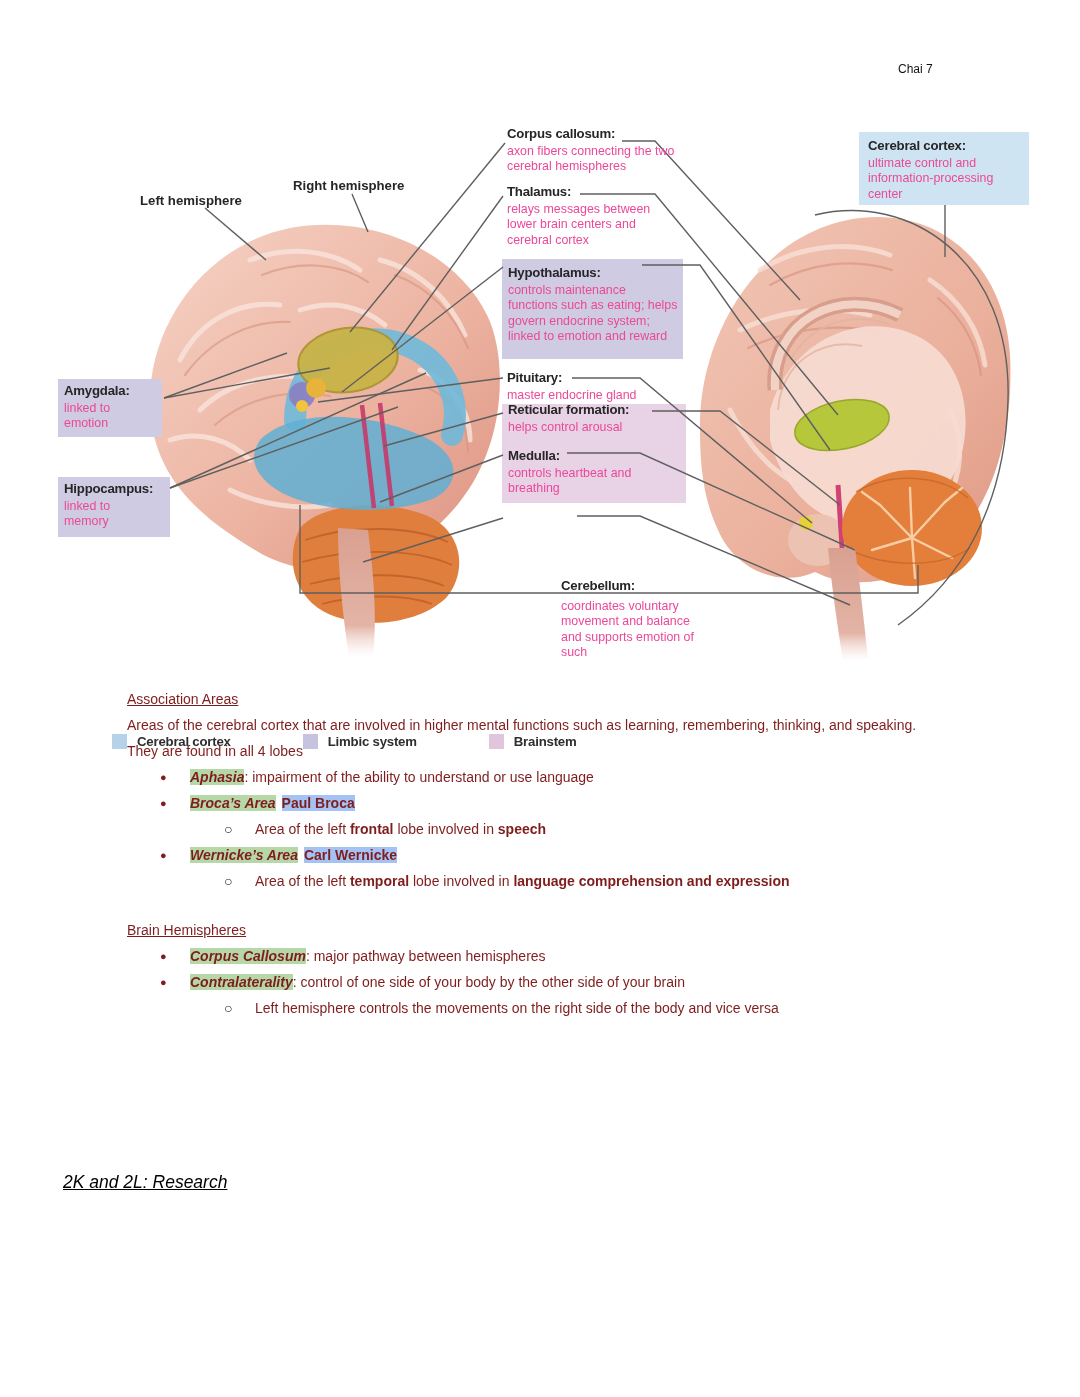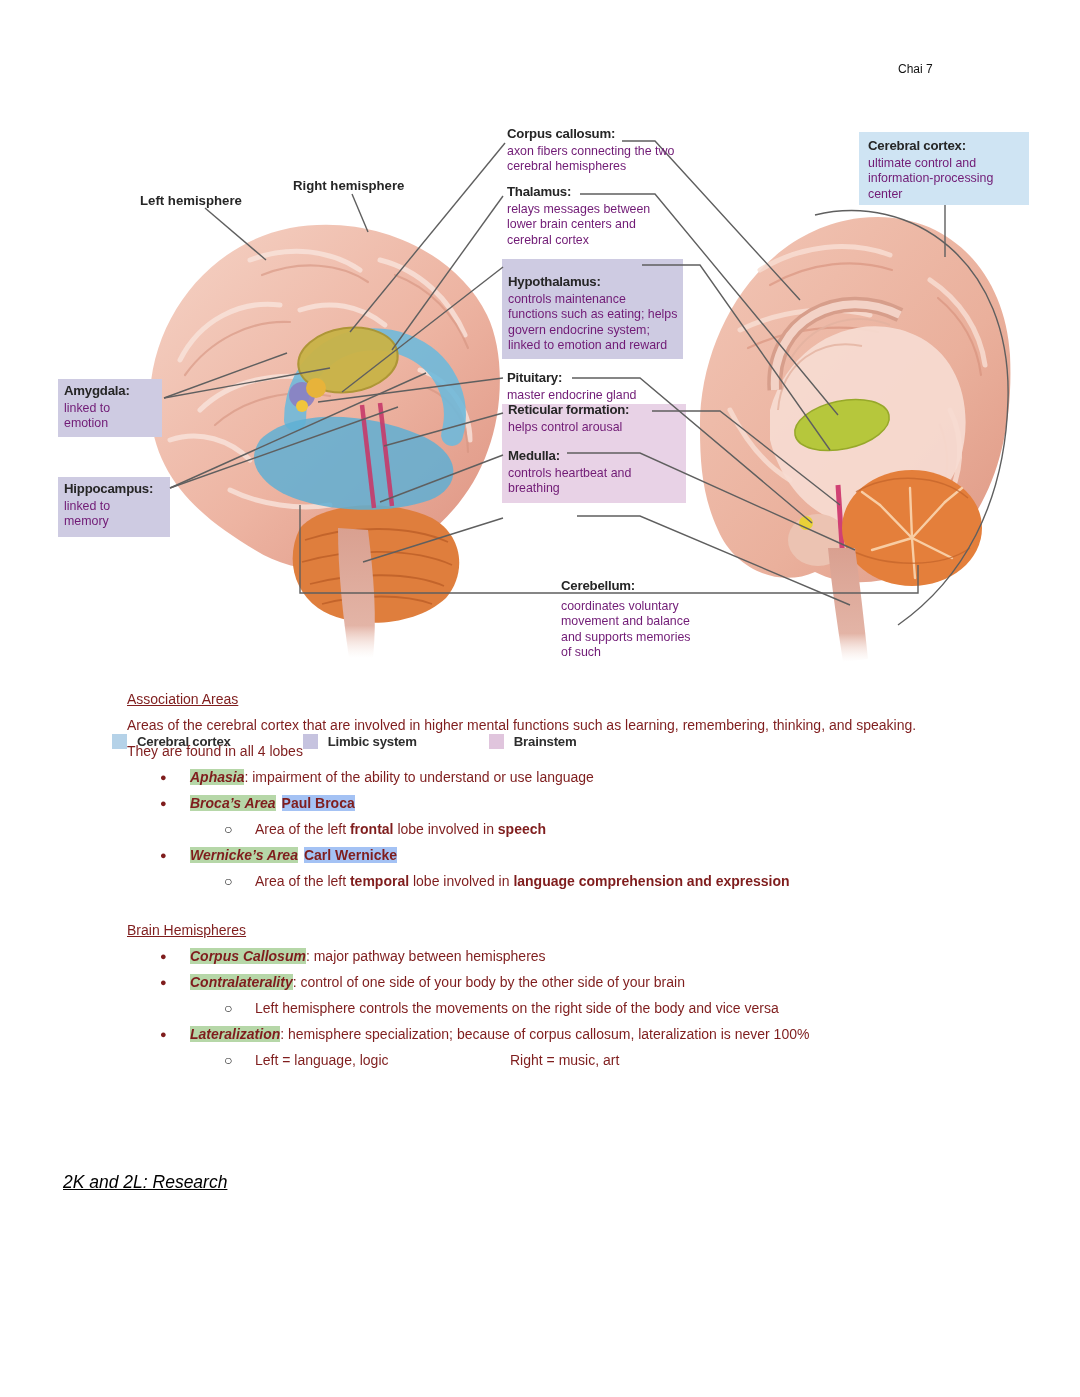--- a/index.html
+++ b/index.html
@@ -8,21 +8,21 @@
     font-family:"Liberation Sans",sans-serif;color:#000;
     -webkit-font-smoothing:antialiased;
   }
   
   .page-header{position:absolute;top:62px;left:898px;font-size:12px;color:#111;}
   
   .figure{position:absolute;left:0;top:110px;width:1080px;height:560px;}
   .figure svg{position:absolute;left:0;top:0;}
   .dlabel{position:absolute;line-height:15.5px;}
   .dtitle{font-weight:bold;font-size:13.2px;color:#262626;letter-spacing:-0.2px;}
-  .ddesc{font-size:12.4px;color:#701a75;margin-top:2px;}
+  .ddesc{font-size:12.4px;color:#ec4899;margin-top:2px;}
   .hemi{position:absolute;font-weight:bold;font-size:13.2px;color:#262626;}
   
   .legend{position:absolute;left:88px;top:624px;display:flex;align-items:center;}
   .legend-item{display:flex;align-items:center;margin-right:48px;margin-left:24px;}
   .legend-swatch{width:15px;height:15px;margin-right:10px;display:inline-block;}
   .legend-label{font-weight:bold;font-size:13.2px;color:#2e2e2e;letter-spacing:-0.2px;}
   
   .notes{position:absolute;left:127px;top:686px;width:805px;font-size:14px;line-height:26px;color:#7f1d1d;}
   .note-h{text-decoration:underline;}
   .notes p{margin:0;width:800px;}
@@ -198,39 +198,39 @@
   <div class="hemi" style="left:293px;top:68px;text-align:right;">Right hemisphere</div>
 
   <div class="dlabel" style="left:507px;top:16px;width:168px;">
     <div class="dtitle">Corpus callosum:</div>
     <div class="ddesc" style="width:170px;">axon fibers connecting the two cerebral hemispheres</div>
   </div>
   <div class="dlabel" style="left:507px;top:74px;width:170px;">
     <div class="dtitle">Thalamus:</div>
     <div class="ddesc" style="width:162px;">relays messages between lower brain centers and cerebral cortex</div>
   </div>
-  <div class="dlabel" style="left:508px;top:164px;width:172px;">
+  <div class="dlabel" style="left:508px;top:155px;width:172px;">
     <div class="dtitle">Hypothalamus:</div>
     <div class="ddesc" style="width:170px;">controls maintenance functions such as eating; helps govern endocrine system; linked to emotion and reward</div>
   </div>
   <div class="dlabel" style="left:507px;top:260px;width:170px;">
     <div class="dtitle">Pituitary:</div>
     <div class="ddesc" style="width:170px;">master endocrine gland</div>
   </div>
   <div class="dlabel" style="left:508px;top:292px;width:174px;">
     <div class="dtitle">Reticular formation:</div>
     <div class="ddesc" style="width:172px;">helps control arousal</div>
   </div>
   <div class="dlabel" style="left:508px;top:338px;width:160px;">
     <div class="dtitle">Medulla:</div>
     <div class="ddesc" style="width:150px;">controls heartbeat and breathing</div>
   </div>
   <div class="dlabel" style="left:561px;top:468px;width:170px;">
     <div class="dtitle">Cerebellum:</div>
-    <div class="ddesc" style="width:140px;margin-top:5px;">coordinates voluntary movement and balance and supports memories of such</div>
+    <div class="ddesc" style="width:140px;margin-top:5px;">coordinates voluntary movement and balance and supports emotion of such</div>
   </div>
 
   <div class="dlabel" style="left:64px;top:273px;width:95px;">
     <div class="dtitle">Amygdala:</div>
     <div class="ddesc" style="width:72px;">linked to emotion</div>
   </div>
   <div class="dlabel" style="left:64px;top:371px;width:104px;">
     <div class="dtitle">Hippocampus:</div>
     <div class="ddesc" style="width:72px;">linked to memory</div>
   </div>
@@ -280,22 +280,16 @@
   <ul class="l1">
     <li>
       <span class="hl-term" style="background-color: rgb(182, 215, 168);">Corpus Callosum</span><span>: major pathway between hemispheres</span>
     </li>
     <li>
       <span class="hl-term" style="background-color: rgb(182, 215, 168);">Contralaterality</span><span>: control of one side of your body by the other side of your brain</span>
       <ul class="l2">
         <li>Left hemisphere controls the movements on the right side of the body and vice versa</li>
       </ul>
     </li>
-    <li>
-      <span class="hl-term" style="background-color: rgb(182, 215, 168);">Lateralization</span><span>: hemisphere specialization; because of corpus callosum, lateralization is never 100%</span>
-      <ul class="l2">
-        <li><span class="col-left">Left = language, logic</span><span>Right = music, art</span></li>
-      </ul>
-    </li>
   </ul>
 </div>
 
 <div class="footer-h">2K and 2L: Research</div>
 
 </body></html>

